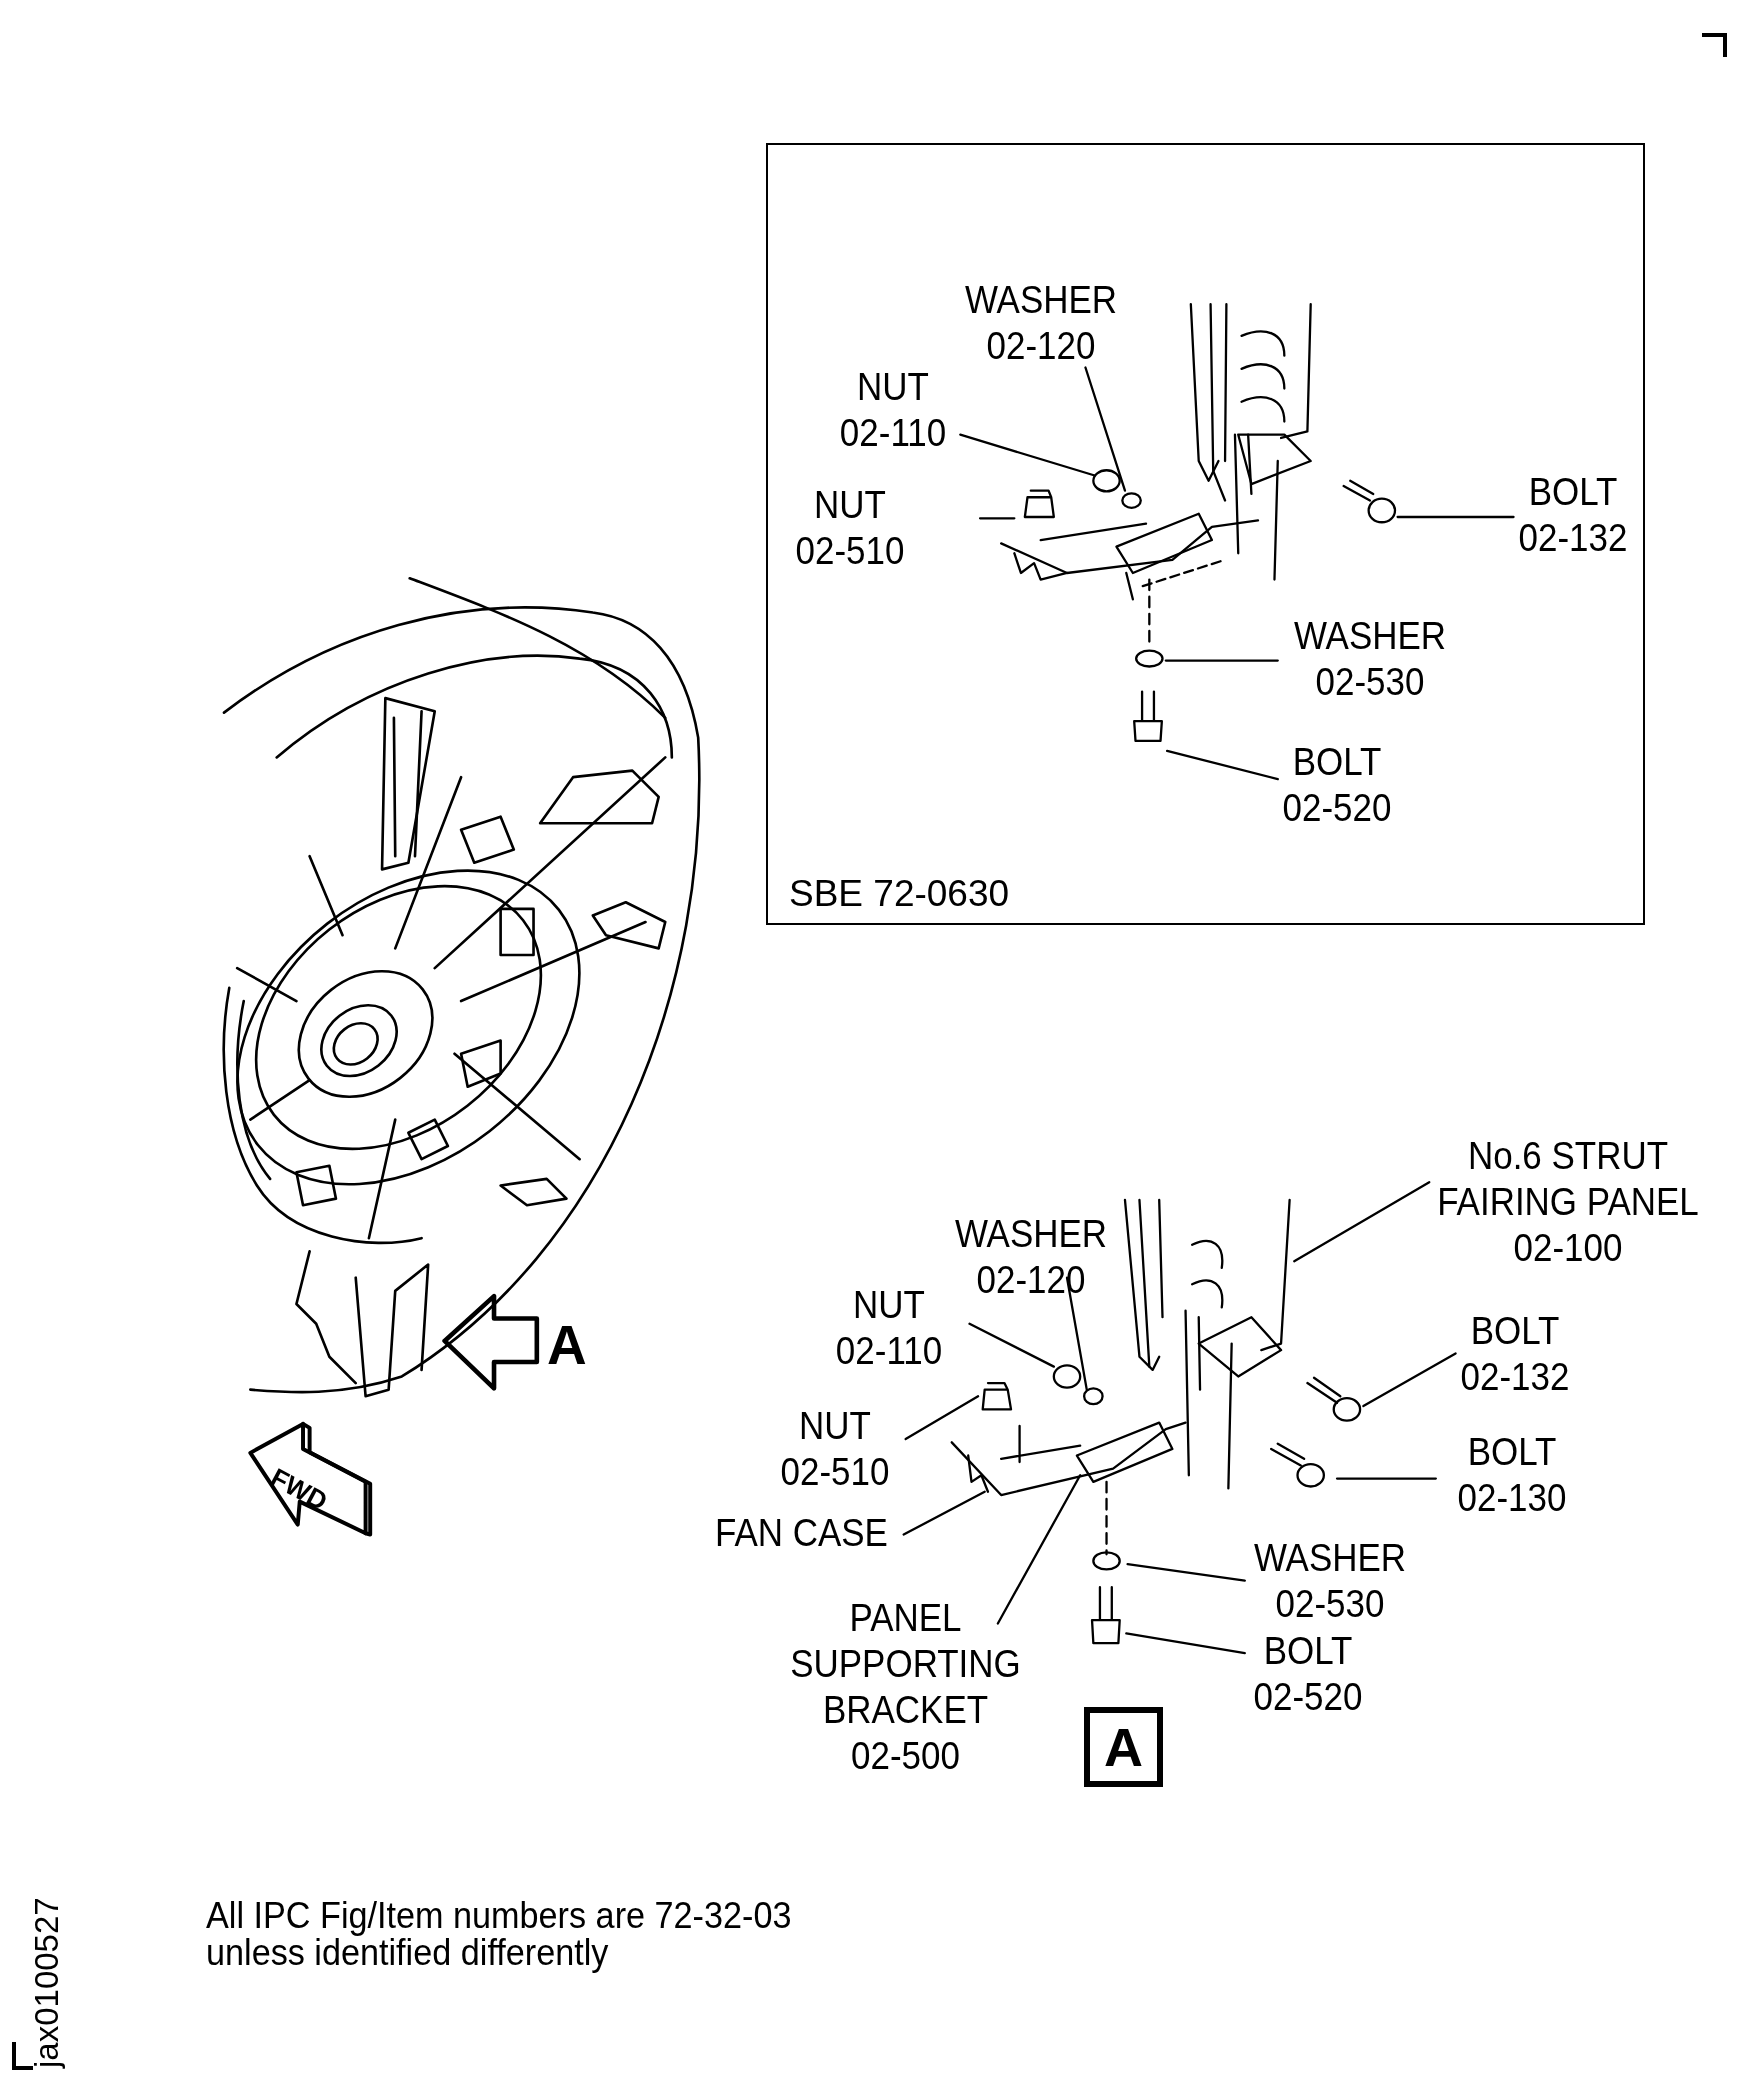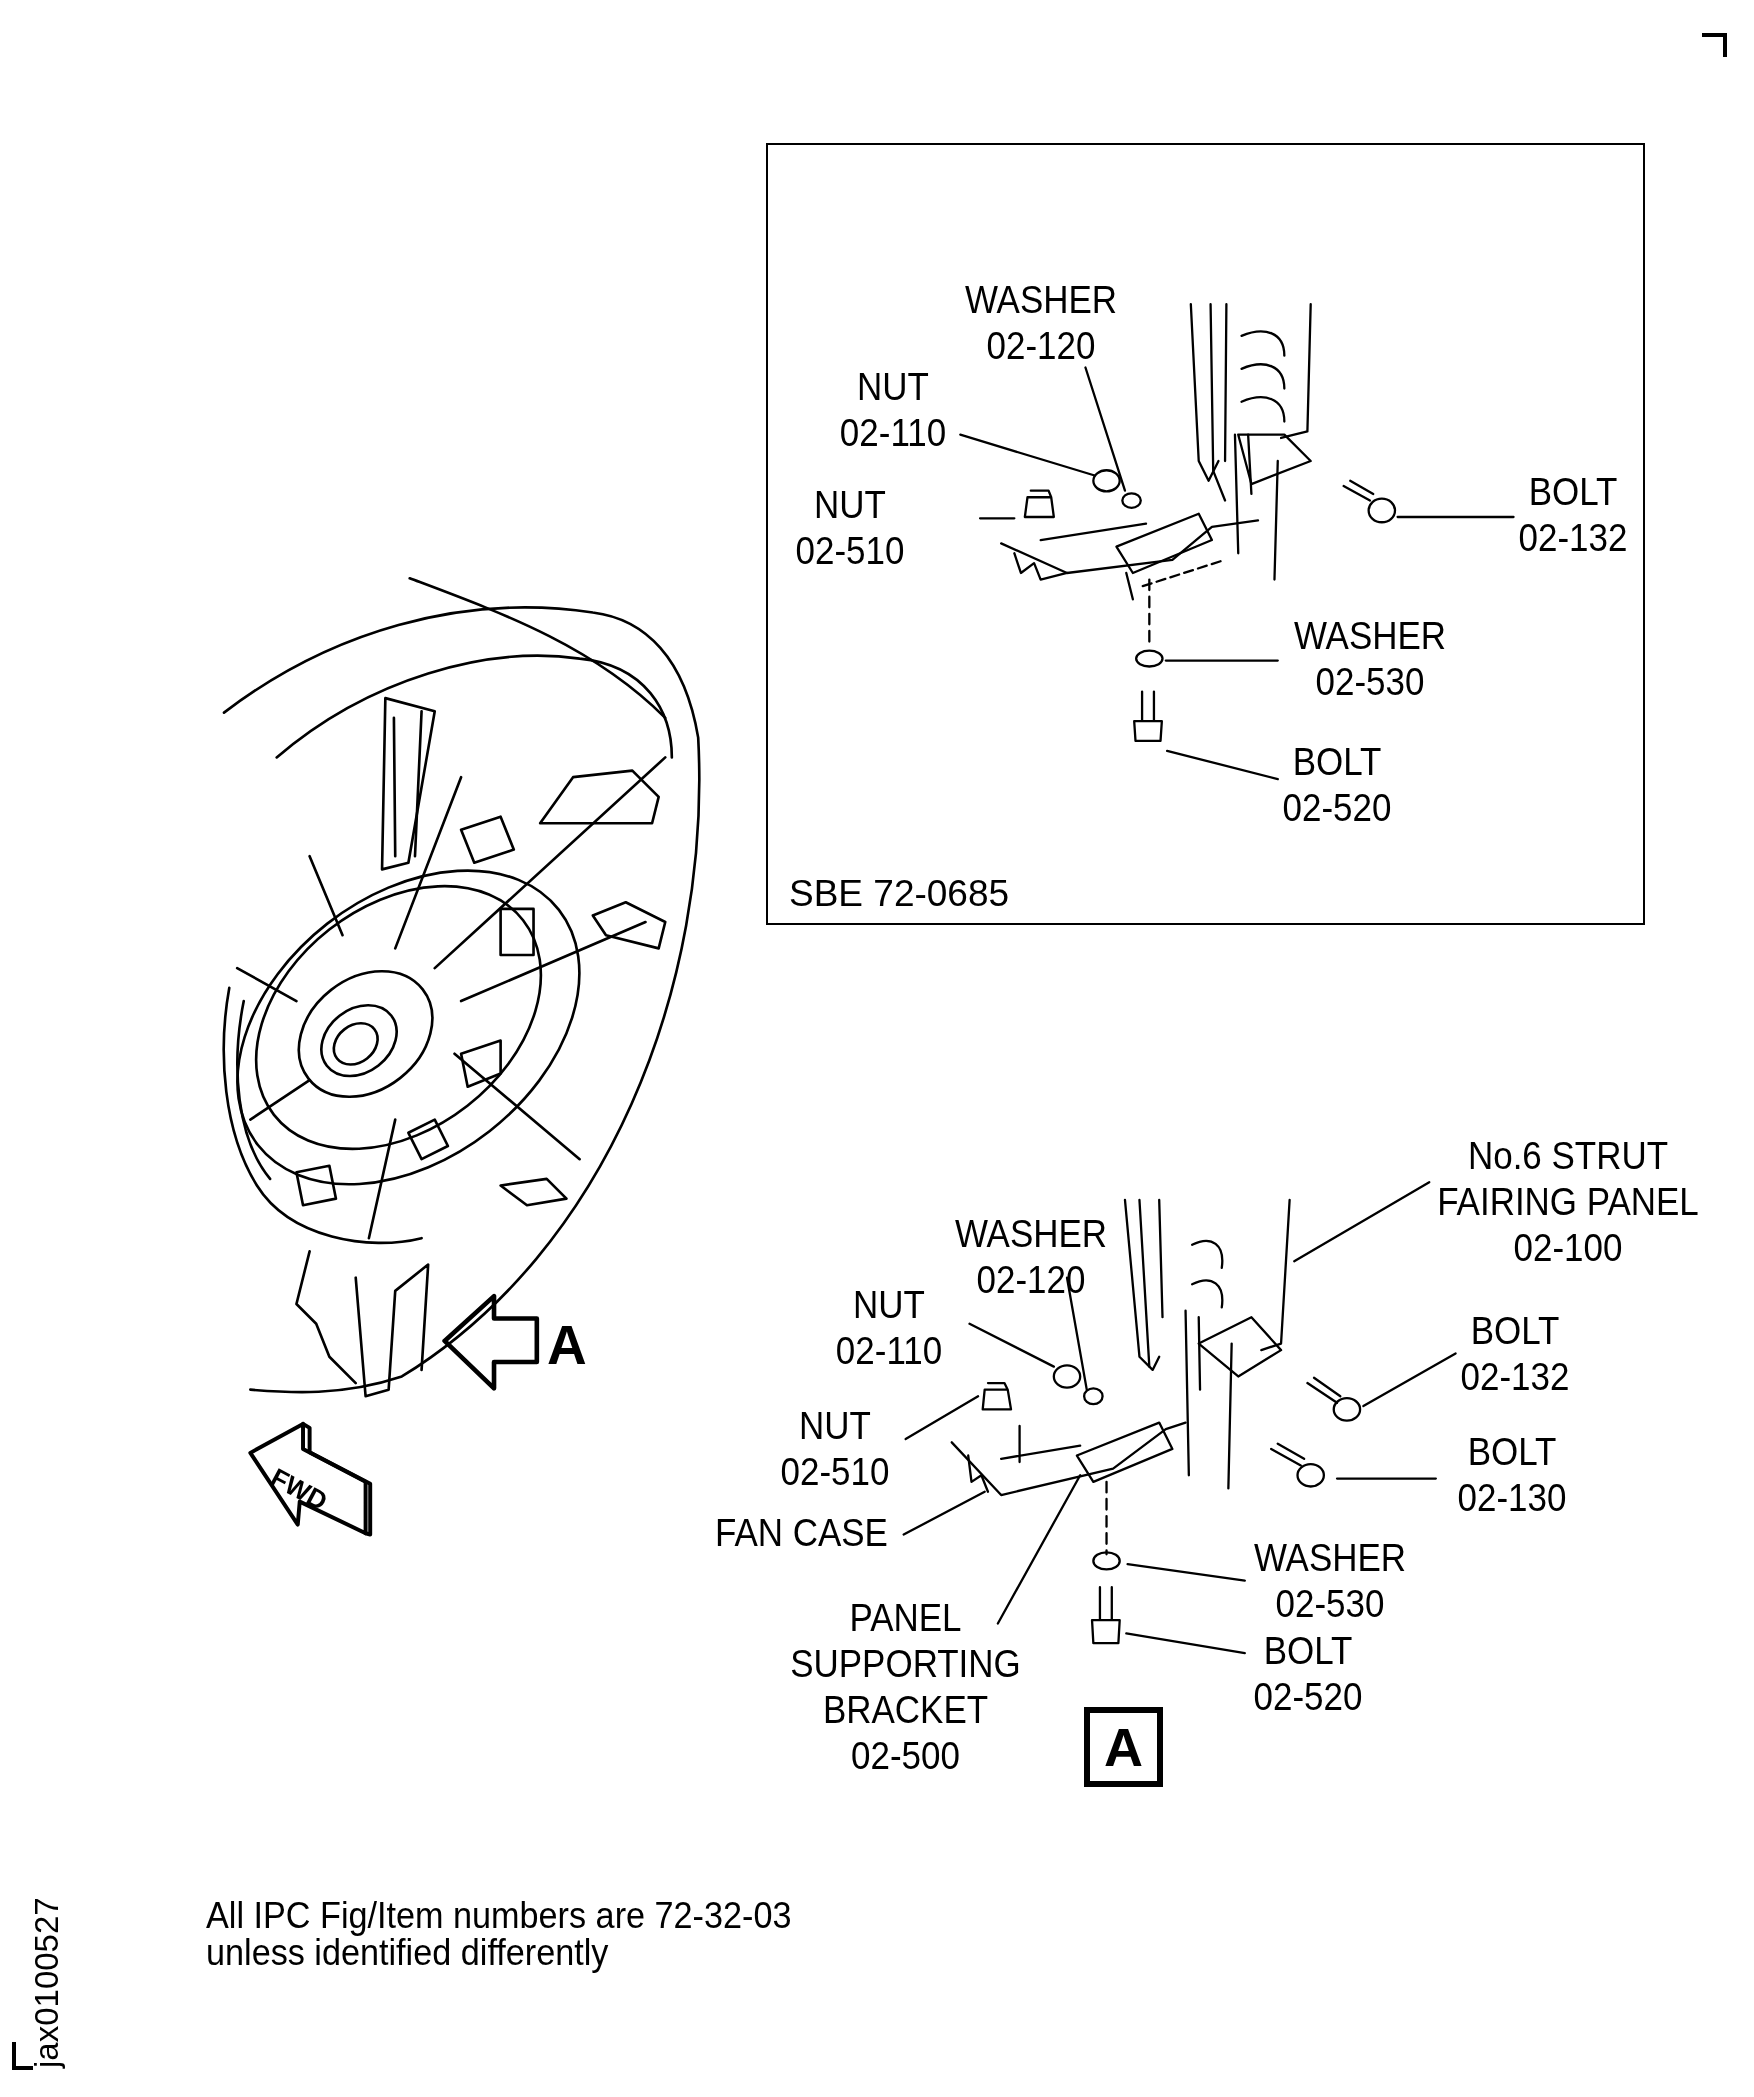--- a/index.html
+++ b/index.html
@@ -128,21 +128,21 @@
     <path d="M2030 2245 L 2180 2245"></path>
     <path d="M1712 2375 L 1890 2400"></path>
     <path d="M1710 2480 L 1890 2510"></path>
   </g>
 </svg>
 
 <div class="corner-tr"></div>
 <div class="corner-bl"></div>
 
 <div class="inset-frame"></div>
-<div class="sbe">SBE 72-0685</div>
+<div class="sbe">SBE 72-0630</div>
 
 <div class="lbl" style="left:949px; top:277px; width:184px;">
   <div>WASHER</div>
   <div>02-120</div>
 </div>
 <div class="lbl" style="left:827px; top:364px; width:132px;">
   <div>NUT</div>
   <div>02-110</div>
 </div>
 <div class="lbl" style="left:784px; top:482px; width:132px;">

